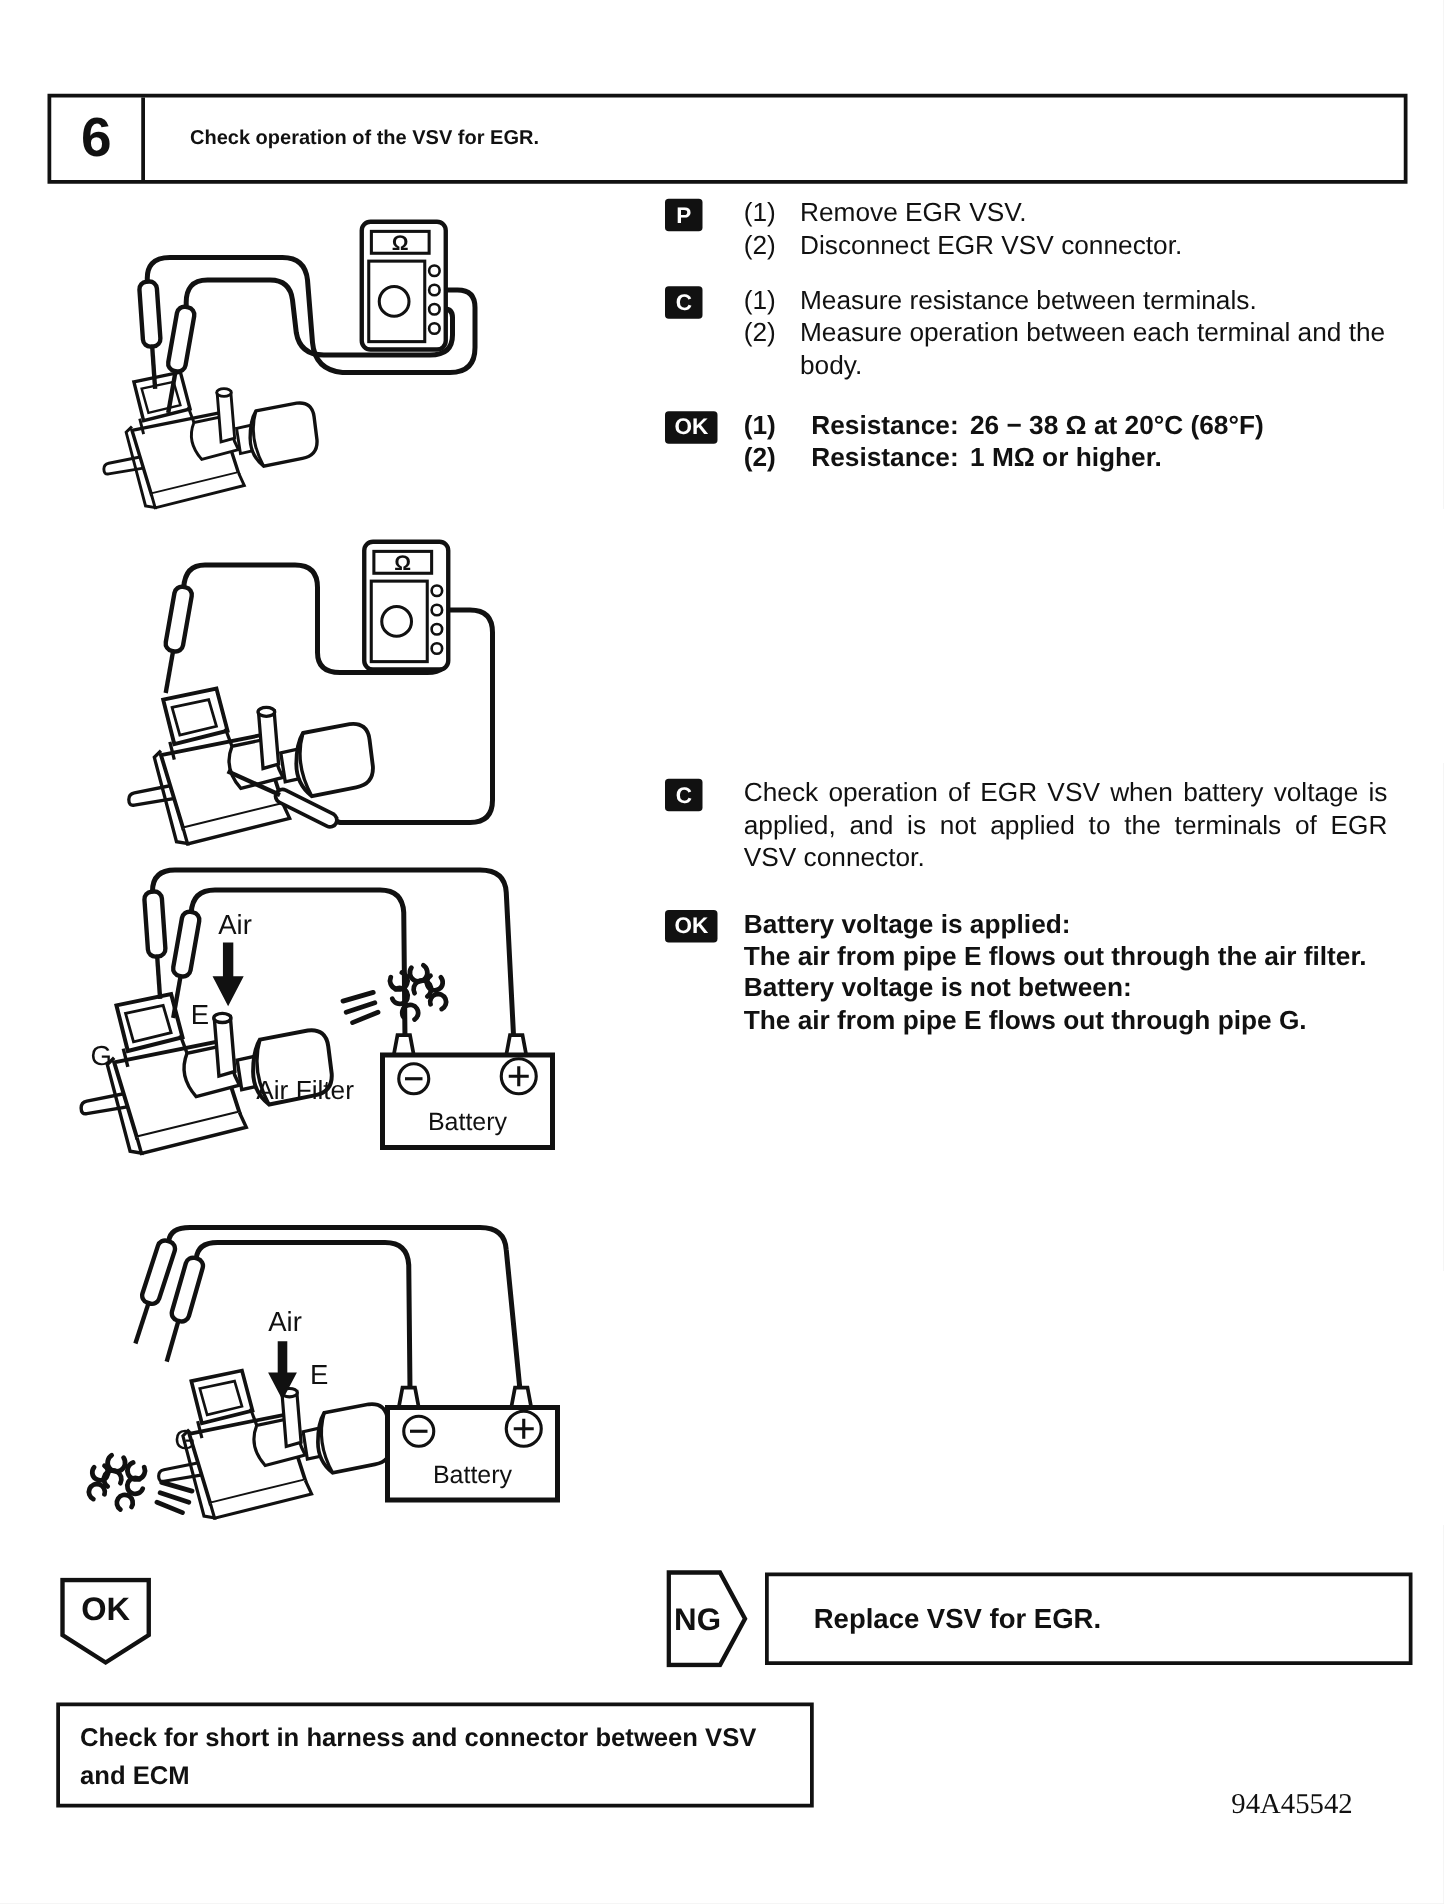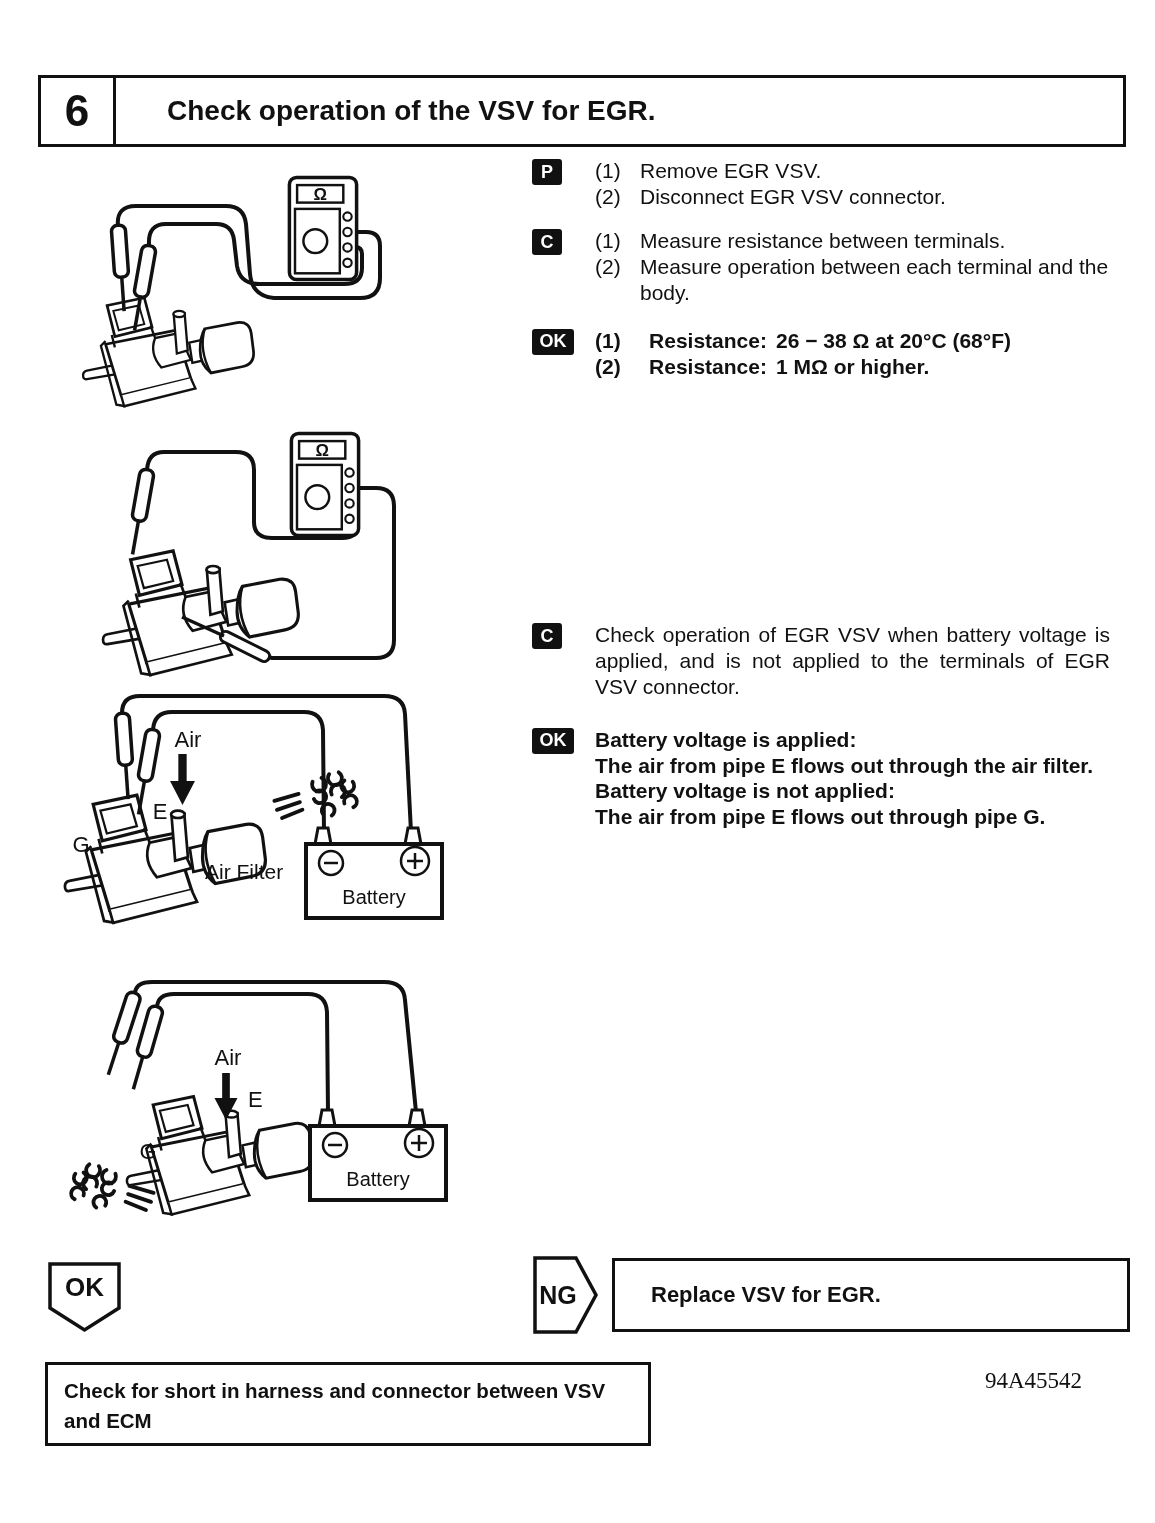--- a/index.html
+++ b/index.html
@@ -6,22 +6,22 @@
   .page{
     position:relative;width:1155px;height:1523px;background:#ffffff;
     font-family:"Liberation Sans",sans-serif;color:#111;overflow:hidden;
     margin:0 auto;
   }
   
   .header{position:absolute;left:38px;top:75px;width:1088px;height:72px;
     border:3.5px solid #111;display:flex;box-sizing:border-box;background:#fff;}
   .step-num{width:72px;border-right:3px solid #111;display:flex;align-items:center;
     justify-content:center;font-size:44px;font-weight:bold;}
-  .step-title{flex:1;display:flex;align-items:center;padding-left:51px;
-    font-size:28px;font-weight:bold;}
+  .step-title{flex:1;display:flex;align-items:center;padding-left:36px;
+    font-size:16px;font-weight:bold;}
   
   .block{position:absolute;left:532px;width:600px;display:flex;
     align-items:flex-start;font-size:21px;line-height:26px;}
   .badge{flex:none;background:#111;color:#fff;font-weight:bold;font-size:18px;
     width:30px;height:26px;display:flex;align-items:center;justify-content:center;
     border-radius:3px;margin-top:1px;}
   .badge.wide{width:42px;}
   .btext{margin-left:33px;flex:1;}
   .block.okb .btext{margin-left:21px;}
   .item{display:flex;}
@@ -33,21 +33,21 @@
   
   .svgd{position:absolute;}
   
   .shape{position:absolute;}
   .actionbox{position:absolute;border:3.5px solid #111;box-sizing:border-box;
     font-weight:bold;background:#fff;}
   .replace-box{left:612px;top:1258px;width:518px;height:74px;display:flex;
     align-items:center;padding-left:36px;font-size:22px;}
   .short-box{left:45px;top:1362px;width:606px;height:84px;padding:11px 16px;
     font-size:20.5px;line-height:30px;}
-  .docnum{position:absolute;left:985px;top:1368px;
+  .docnum{position:absolute;left:985px;top:1430px;
     font-family:"Liberation Serif",serif;font-size:23px;}
 </style>
 </head>
 <body>
 
 <svg width="0" height="0" style="position:absolute" aria-hidden="true">
   <defs>
     <symbol id="sym-meter" viewBox="0 0 100 150" overflow="visible">
       <rect x="2" y="2" width="96" height="146" rx="10" fill="#fff" stroke="#111" stroke-width="5"></rect>
       <rect x="13" y="13" width="66" height="25" fill="#fff" stroke="#111" stroke-width="3.5"></rect>
@@ -240,21 +240,21 @@
     <div class="btext">
       <div class="justify">Check operation of EGR VSV when battery voltage is applied, and is not applied to the terminals of EGR VSV connector.</div>
     </div>
   </div>
 
   <div class="block okb" style="top:727px">
     <span class="badge wide">OK</span>
     <div class="btext">
       <div>Battery voltage is applied:</div>
       <div>The air from pipe E flows out through the air filter.</div>
-      <div>Battery voltage is not applied:</div>
+      <div>Battery voltage is not between:</div>
       <div>The air from pipe E flows out through pipe G.</div>
     </div>
   </div>
 
   <svg class="shape" style="left:48px;top:1262px" width="74" height="72" viewBox="0 0 74 72">
     <polygon points="2,2 71,2 71,46 36.5,68 2,46" fill="#fff" stroke="#111" stroke-width="3.5"></polygon>
     <text x="36.5" y="34" font-size="26" font-weight="bold" text-anchor="middle" fill="#111">OK</text>
   </svg>
 
   <svg class="shape" style="left:533px;top:1256px" width="66" height="78" viewBox="0 0 66 78">

